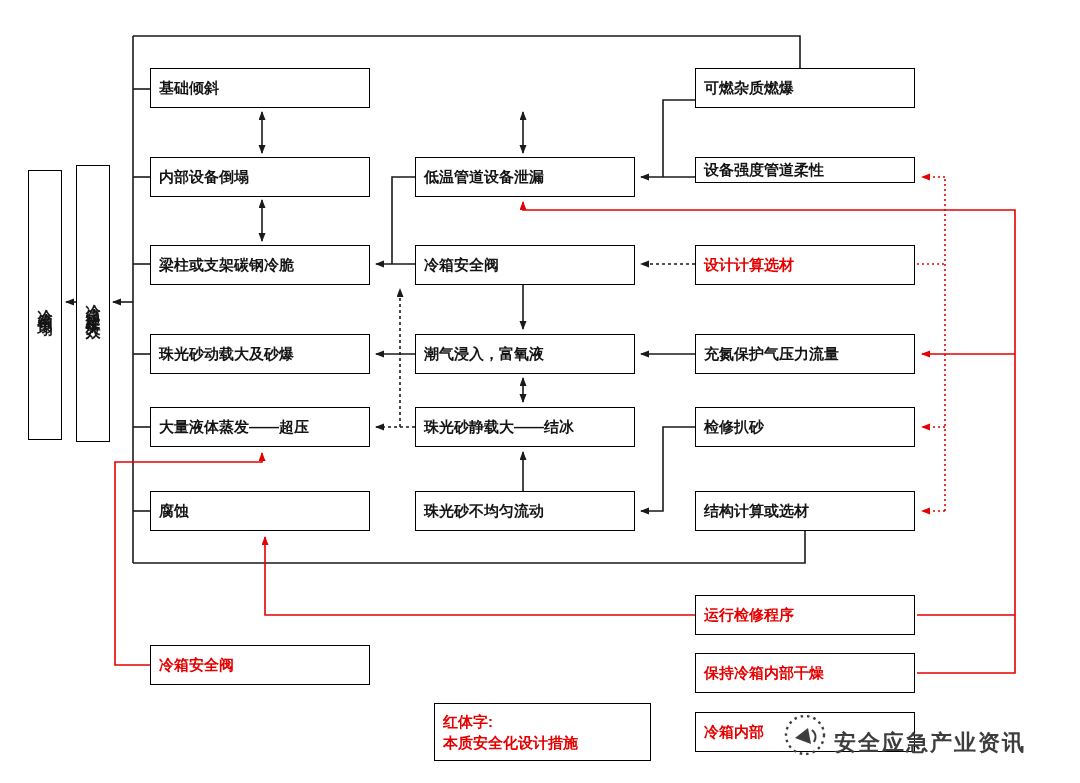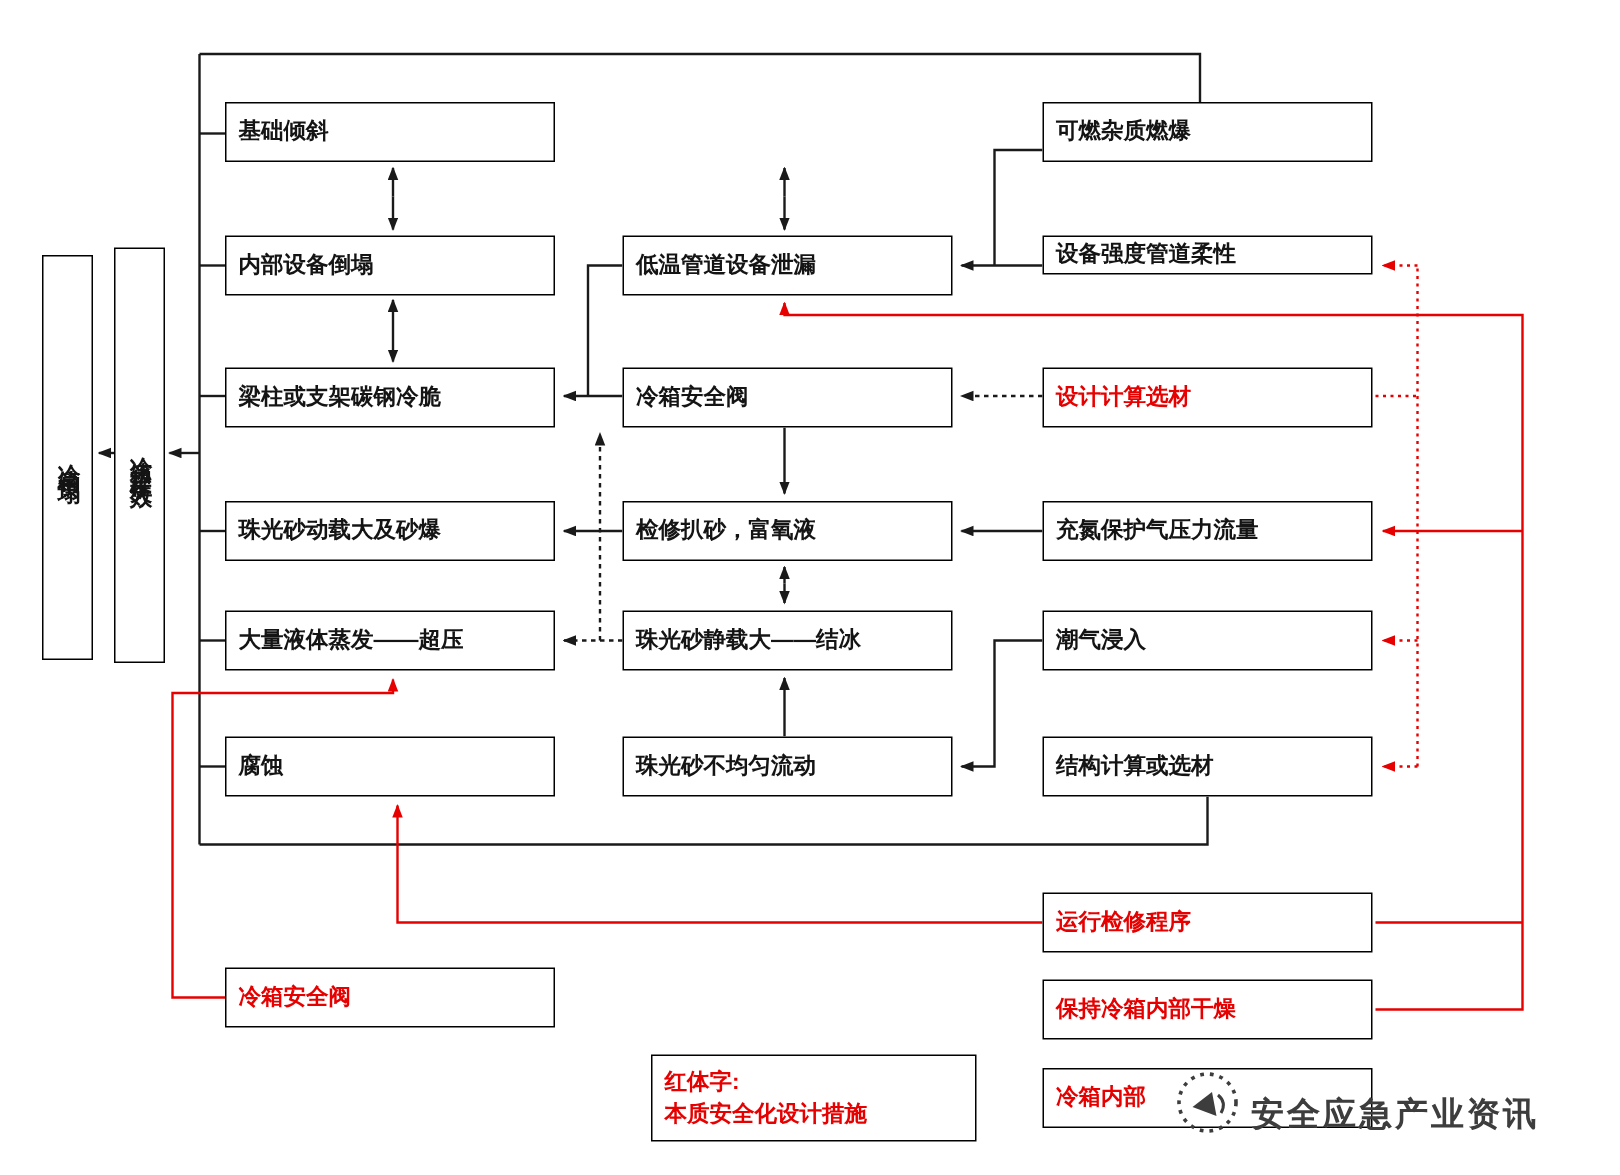--- a/index.html
+++ b/index.html
@@ -103,34 +103,34 @@
   <div class="box" style="left:150px;top:68px;width:220px;height:40px">基础倾斜</div>
   <div class="box" style="left:150px;top:157px;width:220px;height:40px">内部设备倒塌</div>
   <div class="box" style="left:150px;top:245px;width:220px;height:40px">梁柱或支架碳钢冷脆</div>
   <div class="box" style="left:150px;top:334px;width:220px;height:40px">珠光砂动载大及砂爆</div>
   <div class="box" style="left:150px;top:407px;width:220px;height:40px">大量液体蒸发——超压</div>
   <div class="box" style="left:150px;top:491px;width:220px;height:40px">腐蚀</div>
   <div class="box red" style="left:150px;top:645px;width:220px;height:40px">冷箱安全阀</div>
 
   <div class="box" style="left:415px;top:157px;width:220px;height:40px">低温管道设备泄漏</div>
   <div class="box" style="left:415px;top:245px;width:220px;height:40px">冷箱安全阀</div>
-  <div class="box" style="left:415px;top:334px;width:220px;height:40px">检修扒砂，富氧液</div>
+  <div class="box" style="left:415px;top:334px;width:220px;height:40px">潮气浸入，富氧液</div>
   <div class="box" style="left:415px;top:407px;width:220px;height:40px">珠光砂静载大——结冰</div>
   <div class="box" style="left:415px;top:491px;width:220px;height:40px">珠光砂不均匀流动</div>
 
   <div class="box legend red" style="left:418px;top:703px;width:217px;height:58px">
     <div>红体字:</div>
     <div>本质安全化设计措施</div>
   </div>
 
   <div class="box" style="left:695px;top:68px;width:220px;height:40px">可燃杂质燃爆</div>
   <div class="box" style="left:695px;top:157px;width:220px;height:24px">设备强度管道柔性</div>
   <div class="box red" style="left:695px;top:245px;width:220px;height:40px">设计计算选材</div>
   <div class="box" style="left:695px;top:334px;width:220px;height:40px">充氮保护气压力流量</div>
-  <div class="box" style="left:695px;top:407px;width:220px;height:40px">潮气浸入</div>
+  <div class="box" style="left:695px;top:407px;width:220px;height:40px">检修扒砂</div>
   <div class="box" style="left:695px;top:491px;width:220px;height:40px">结构计算或选材</div>
   <div class="box red" style="left:695px;top:653px;width:220px;height:40px">保持冷箱内部干燥</div>
   <div class="box red" style="left:695px;top:595px;width:220px;height:40px">运行检修程序</div>
   <div class="box red" style="left:695px;top:712px;width:220px;height:40px">冷箱内部</div>
 
   <div class="watermark">
     <svg width="46" height="46" viewBox="0 0 46 46">
       <circle cx="23" cy="23" r="19" fill="none" stroke="#3d3d3d" stroke-width="2.4" stroke-dasharray="2.5,4"></circle>
       <path d="M13,26 L26,16 L29,32 Z" fill="#3d3d3d"></path>
       <path d="M30,18 q6,5 2,12" fill="none" stroke="#3d3d3d" stroke-width="2"></path>

